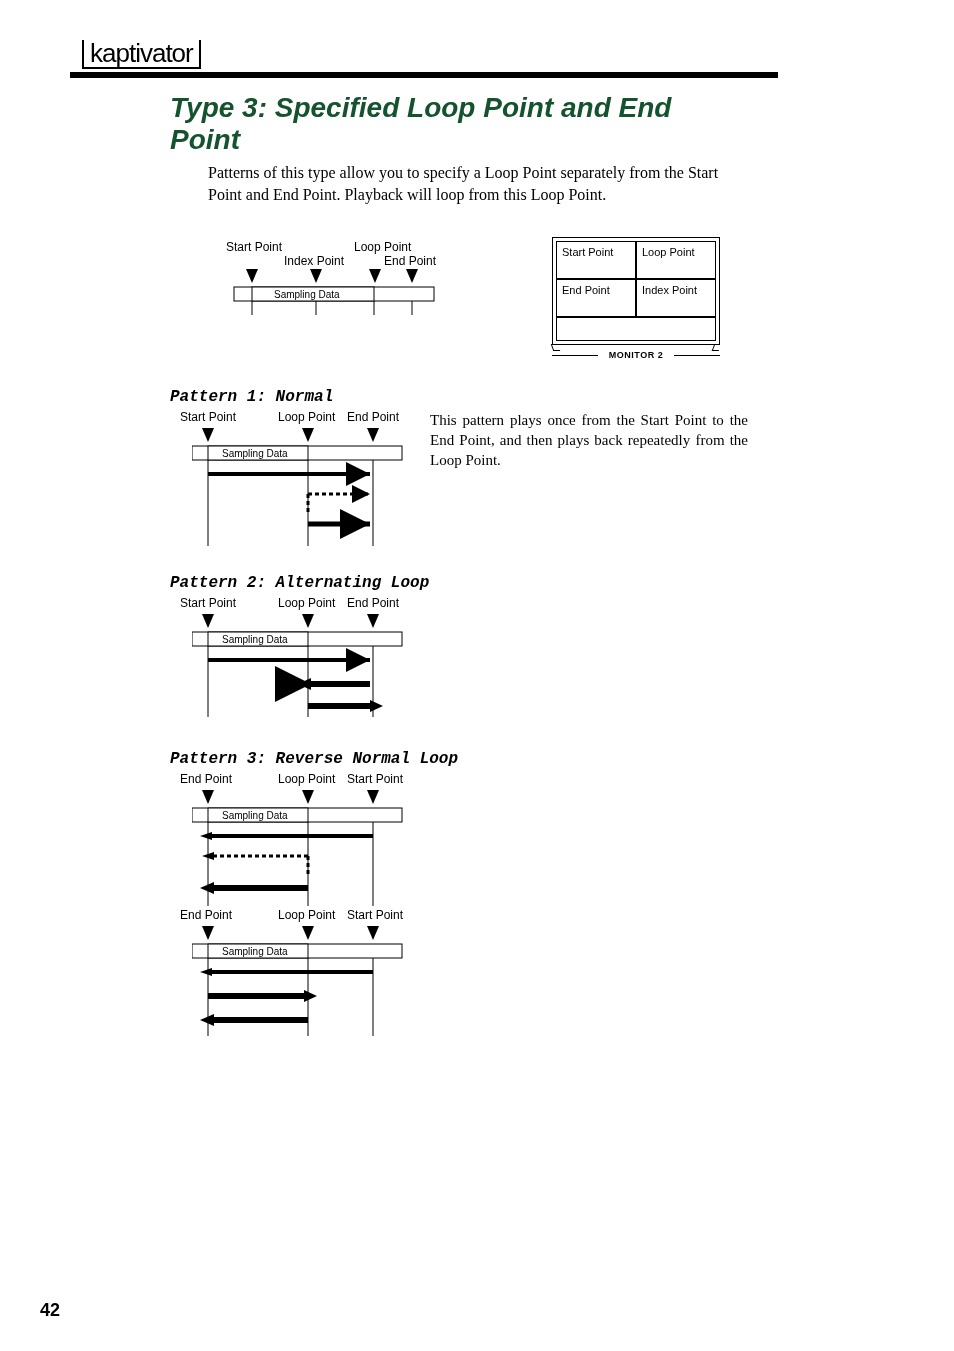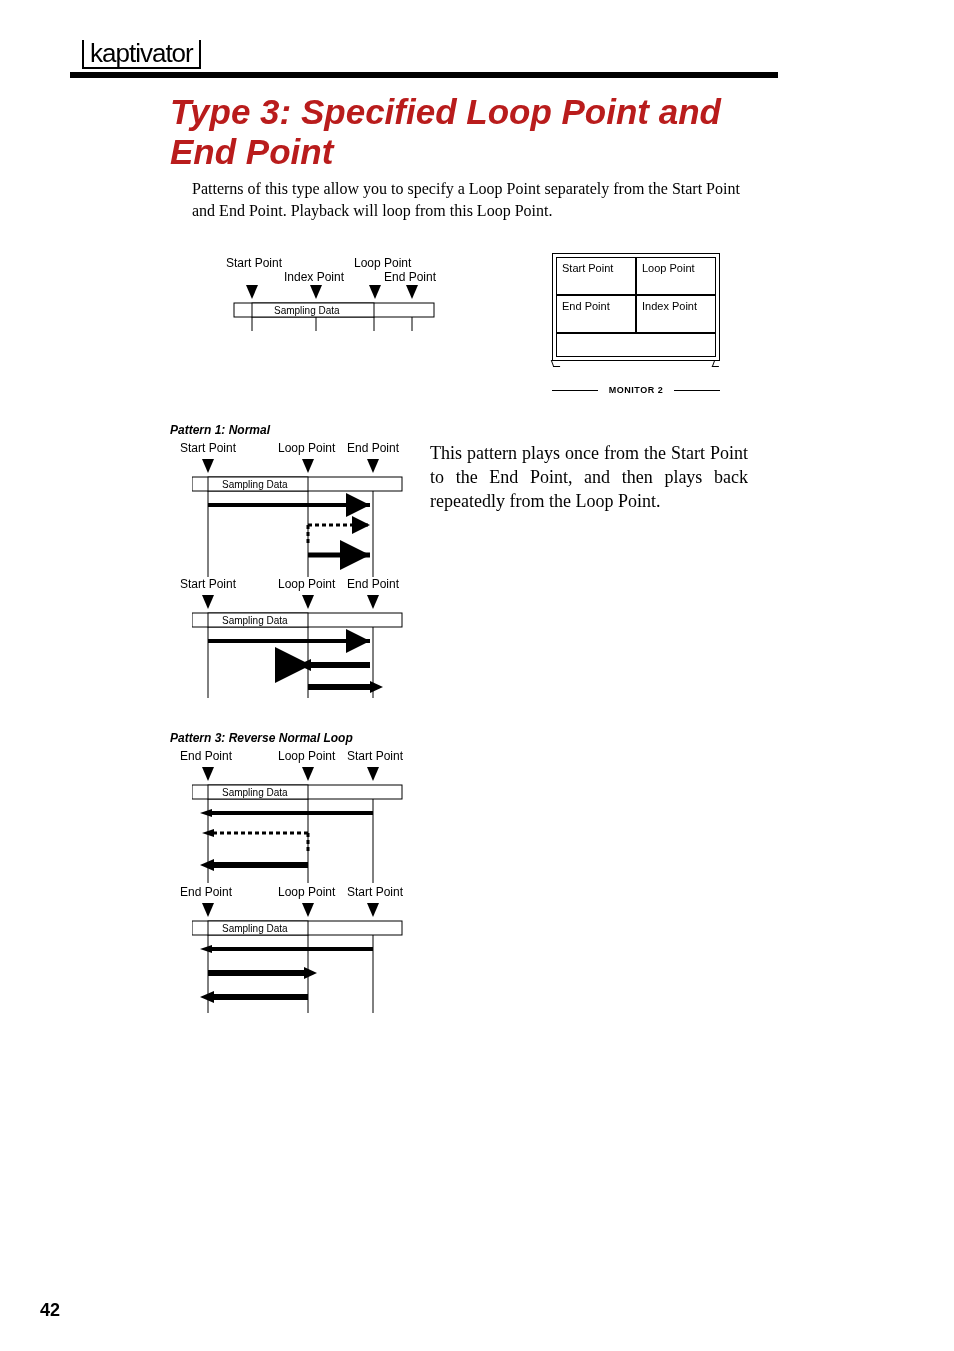--- a/index.html
+++ b/index.html
@@ -36,43 +36,43 @@
     margin-bottom: 14px;
   }
   .content {
     margin-left: 100px;
     margin-right: 30px;
   }
   h2.section-title {
     font-family: Arial, Helvetica, sans-serif;
     font-weight: bold;
     font-style: italic;
-    font-size: 35px;
+    font-size: 28px;
     margin: 8px 0 6px 0;
-    color: #b91c1c;
+    color: #14532d;
   }
   .intro {
     font-size: 16px;
     line-height: 1.4;
-    margin: 0 0 30px 22px;
+    margin: 0 0 30px 38px;
   }
   h3.pattern-title {
     font-style: italic;
     font-weight: bold;
-    font-family: Liberation Sans, sans-serif;
-    font-size: 12px;
+    font-family: Liberation Mono, monospace;
+    font-size: 16px;
     margin: 28px 0 4px 0;
   }
   .row {
     display: flex;
     align-items: flex-start;
   }
   .row .desc {
     flex: 1;
-    font-size: 18px;
+    font-size: 15px;
     line-height: 1.35;
     text-align: justify;
   }
   
   .diag-wrap {
     margin-left: 22px;
     margin-right: 18px;
     flex-shrink: 0;
   }
   .labels-row {
@@ -124,21 +124,21 @@
     font-size: 11px;
     padding: 4px 5px;
     box-sizing: border-box;
   }
   .monitor-grid .full { grid-column: 1 / span 2; }
   .monitor-label {
     font-family: Arial, sans-serif;
     font-size: 9px;
     font-weight: bold;
     text-align: center;
-    margin-top: 24px;
+    margin-top: 5px;
     letter-spacing: 0.5px;
     position: relative;
   }
   .monitor-label:before, .monitor-label:after {
     content:"";
     position:absolute;
     top: 5px;
     width: 46px;
     height:1px;
     background:#000;
@@ -222,20 +222,21 @@
           </defs>
           <line x1="16" y1="48" x2="178" y2="48" stroke="#000" stroke-width="4" marker-end="url(#ar)"></line>
           <line x1="116" y1="68" x2="178" y2="68" stroke="#000" stroke-width="3" stroke-dasharray="4,3" marker-end="url(#ar)"></line>
           <line x1="116" y1="68" x2="116" y2="88" stroke="#000" stroke-width="3" stroke-dasharray="4,3"></line>
           <line x1="116" y1="98" x2="178" y2="98" stroke="#000" stroke-width="5" marker-end="url(#ar)"></line>
         </svg>
       </div>
       <div class="desc">This pattern plays once from the Start Point to the End Point, and then plays back repeatedly from the Loop Point.</div>
     </div>
 
+    <h3 class="pattern-title">Pattern 2: Alternating Loop</h3>
     <div class="row">
       <div class="diag-wrap">
         <div class="labels-row">
           <span class="lbl-a">Start Point</span>
           <span class="lbl-b">Loop Point</span>
           <span class="lbl-c">End Point</span>
         </div>
         <svg class="diag-svg" width="220" height="110" viewBox="0 0 220 110">
           <polygon points="10,2 22,2 16,16" fill="#000"></polygon>
           <polygon points="110,2 122,2 116,16" fill="#000"></polygon>

